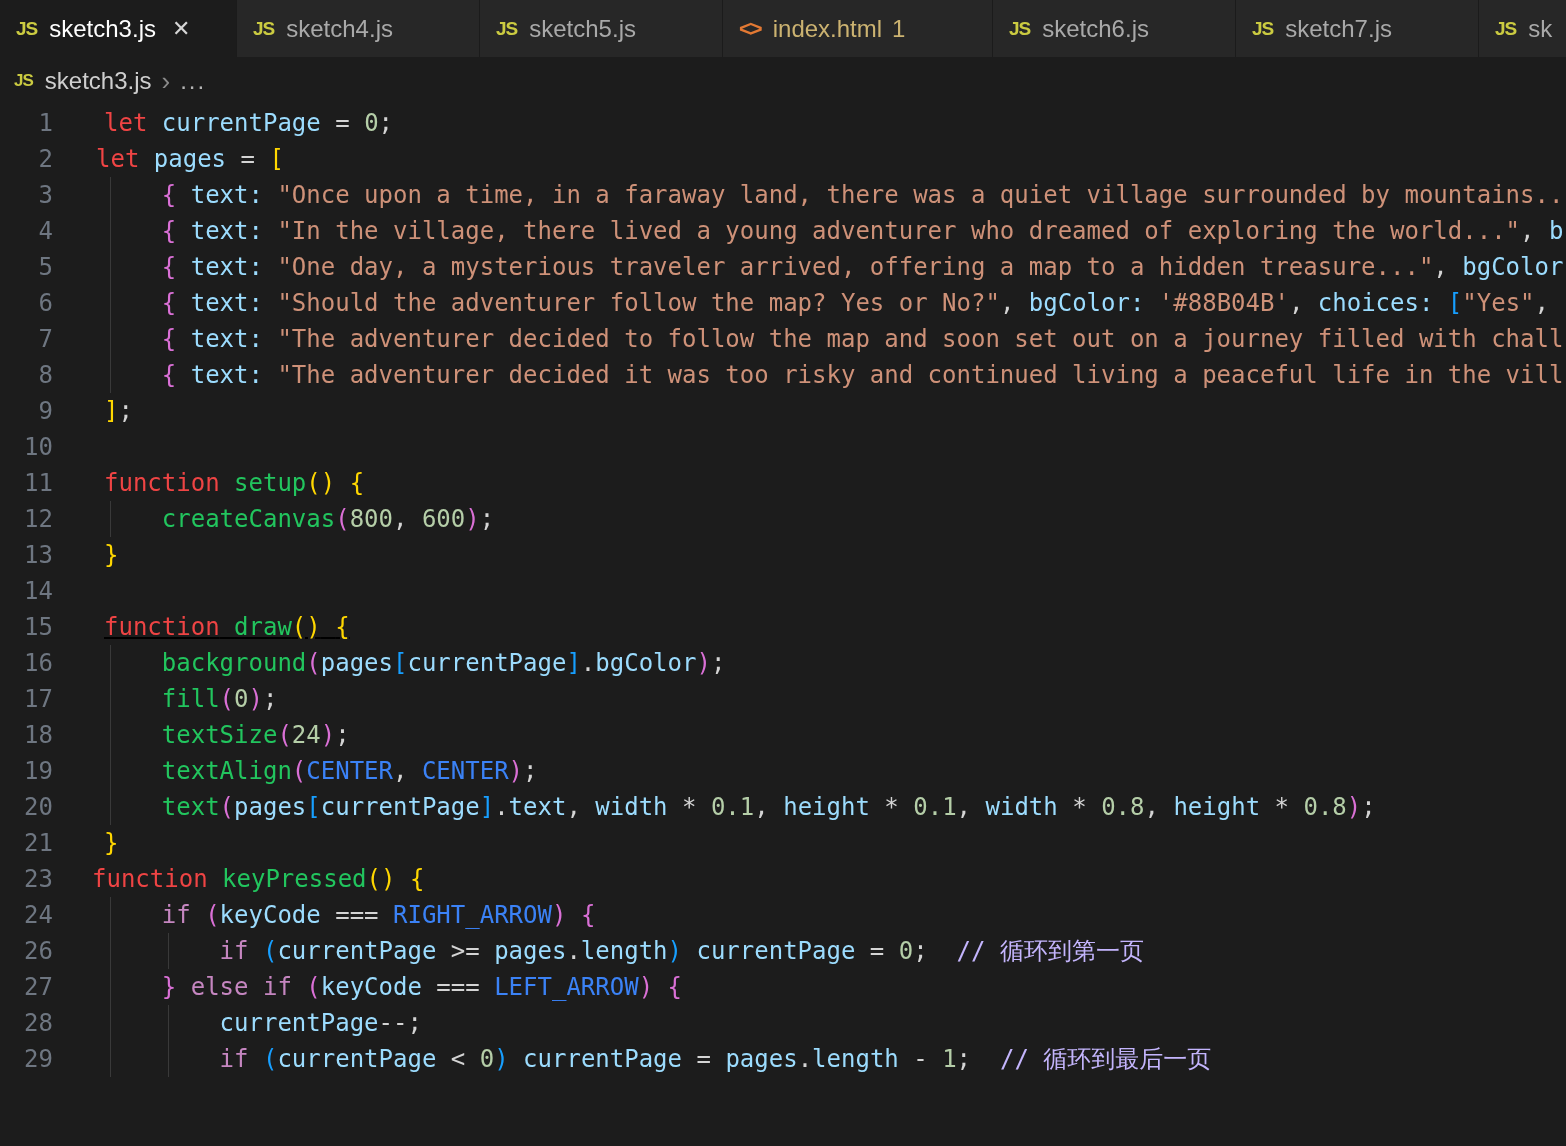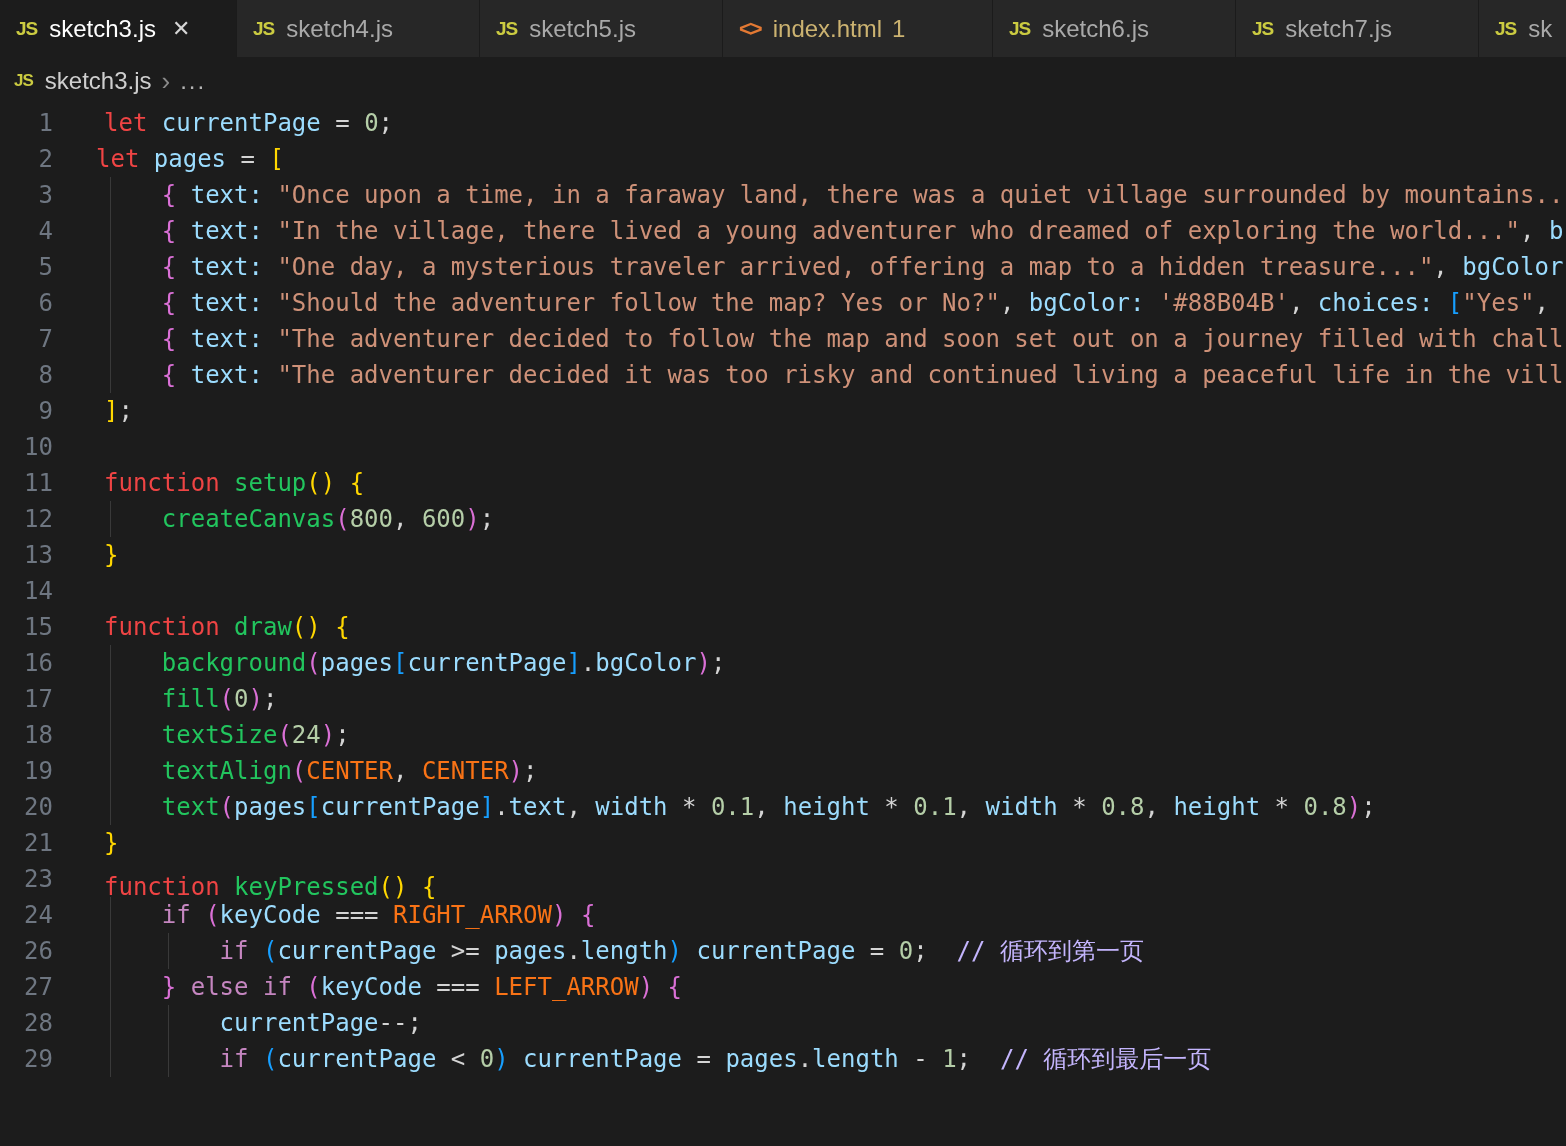--- a/index.html
+++ b/index.html
@@ -29,21 +29,21 @@
 
   
   .editor { position:relative; background:#1c1c1c; height:1041px; overflow:hidden; }
   .code-line { position:relative; height:36px; line-height:36px;
                font-family:"DejaVu Sans Mono", monospace; font-size:24px; white-space:pre; }
   .gutter { position:absolute; left:0; top:0; width:53px; text-align:right;
             color:#6e7681; }
   .lc { position:absolute; left:104px; top:0; white-space:pre; }
   .guide { position:absolute; top:0; bottom:0; width:1px; background:#393939; }
 </style>
-<style>.tk-kw{color:#ef4444}.tk-ctl{color:#C586C0}.tk-var{color:#9CDCFE}.tk-fn{color:#22c55e}.tk-str{color:#CE9178}.tk-num{color:#B5CEA8}.tk-const{color:#f97316}.tk-cmt{color:#c4b5fd}.tk-pun{color:#D4D4D4}.tk-b1{color:#FFD700}.tk-b2{color:#DA70D6}.tk-b3{color:#179FFF}</style></head>
+<style>.tk-kw{color:#ef4444}.tk-ctl{color:#C586C0}.tk-var{color:#9CDCFE}.tk-fn{color:#22c55e}.tk-str{color:#CE9178}.tk-num{color:#B5CEA8}.tk-const{color:#3b82f6}.tk-cmt{color:#c4b5fd}.tk-pun{color:#D4D4D4}.tk-b1{color:#FFD700}.tk-b2{color:#DA70D6}.tk-b3{color:#179FFF}</style></head>
 <body>
 
 <div>
   <div class="tab-bar">
       <div class="tab active" style="width: 237px;">
         <span class="js-icon">JS</span>
         <span class="label">sketch3.js</span>
         <span class="close">✕</span>
       </div>
       <div class="tab" style="width: 243px;">
@@ -89,28 +89,28 @@
         <div class="code-line"><span class="gutter">5</span><div class="guide" style="left: 110px;"></div><span class="lc" style="left: 104px;"><span class="tk-pun">    </span><span class="tk-b2">{</span><span class="tk-pun"> </span><span class="tk-var">text:</span><span class="tk-pun"> </span><span class="tk-str">"One day, a mysterious traveler arrived, offering a map to a hidden treasure..."</span><span class="tk-pun">, </span><span class="tk-var">bgColor:</span></span></div>
         <div class="code-line"><span class="gutter">6</span><div class="guide" style="left: 110px;"></div><span class="lc" style="left: 104px;"><span class="tk-pun">    </span><span class="tk-b2">{</span><span class="tk-pun"> </span><span class="tk-var">text:</span><span class="tk-pun"> </span><span class="tk-str">"Should the adventurer follow the map? Yes or No?"</span><span class="tk-pun">, </span><span class="tk-var">bgColor:</span><span class="tk-pun"> </span><span class="tk-str">'#88B04B'</span><span class="tk-pun">, </span><span class="tk-var">choices:</span><span class="tk-pun"> </span><span class="tk-b3">[</span><span class="tk-str">"Yes"</span><span class="tk-pun">,</span></span></div>
         <div class="code-line"><span class="gutter">7</span><div class="guide" style="left: 110px;"></div><span class="lc" style="left: 104px;"><span class="tk-pun">    </span><span class="tk-b2">{</span><span class="tk-pun"> </span><span class="tk-var">text:</span><span class="tk-pun"> </span><span class="tk-str">"The adventurer decided to follow the map and soon set out on a journey filled with chall</span></span></div>
         <div class="code-line"><span class="gutter">8</span><div class="guide" style="left: 110px;"></div><span class="lc" style="left: 104px;"><span class="tk-pun">    </span><span class="tk-b2">{</span><span class="tk-pun"> </span><span class="tk-var">text:</span><span class="tk-pun"> </span><span class="tk-str">"The adventurer decided it was too risky and continued living a peaceful life in the vill</span></span></div>
         <div class="code-line"><span class="gutter">9</span><span class="lc" style="left: 104px;"><span class="tk-b1">]</span><span class="tk-pun">;</span></span></div>
         <div class="code-line"><span class="gutter">10</span><span class="lc" style="left: 104px;"></span></div>
         <div class="code-line"><span class="gutter">11</span><span class="lc" style="left: 104px;"><span class="tk-kw">function</span><span class="tk-pun"> </span><span class="tk-fn">setup</span><span class="tk-b1">()</span><span class="tk-pun"> </span><span class="tk-b1">{</span></span></div>
         <div class="code-line"><span class="gutter">12</span><div class="guide" style="left: 110px;"></div><span class="lc" style="left: 104px;"><span class="tk-pun">    </span><span class="tk-fn">createCanvas</span><span class="tk-b2">(</span><span class="tk-num">800</span><span class="tk-pun">, </span><span class="tk-num">600</span><span class="tk-b2">)</span><span class="tk-pun">;</span></span></div>
         <div class="code-line"><span class="gutter">13</span><span class="lc" style="left: 104px;"><span class="tk-b1">}</span></span></div>
         <div class="code-line"><span class="gutter">14</span><span class="lc" style="left: 104px;"></span></div>
-        <div class="code-line"><span class="gutter">15</span><span class="lc" style="left: 104px;"><span class="tk-kw">function</span><span class="tk-pun"> </span><span class="tk-fn">draw</span><span class="tk-b1">()</span><span class="tk-pun"> </span><span class="tk-b1">{</span></span></div>
+        <div class="code-line"><span class="gutter">15</span><span class="lc" style="left: 104px; text-decoration: underline;"><span class="tk-kw">function</span><span class="tk-pun"> </span><span class="tk-fn">draw</span><span class="tk-b1">()</span><span class="tk-pun"> </span><span class="tk-b1">{</span></span></div>
         <div class="code-line"><span class="gutter">16</span><div class="guide" style="left: 110px;"></div><span class="lc" style="left: 104px;"><span class="tk-pun">    </span><span class="tk-fn">background</span><span class="tk-b2">(</span><span class="tk-var">pages</span><span class="tk-b3">[</span><span class="tk-var">currentPage</span><span class="tk-b3">]</span><span class="tk-pun">.</span><span class="tk-var">bgColor</span><span class="tk-b2">)</span><span class="tk-pun">;</span></span></div>
         <div class="code-line"><span class="gutter">17</span><div class="guide" style="left: 110px;"></div><span class="lc" style="left: 104px;"><span class="tk-pun">    </span><span class="tk-fn">fill</span><span class="tk-b2">(</span><span class="tk-num">0</span><span class="tk-b2">)</span><span class="tk-pun">;</span></span></div>
         <div class="code-line"><span class="gutter">18</span><div class="guide" style="left: 110px;"></div><span class="lc" style="left: 104px;"><span class="tk-pun">    </span><span class="tk-fn">textSize</span><span class="tk-b2">(</span><span class="tk-num">24</span><span class="tk-b2">)</span><span class="tk-pun">;</span></span></div>
         <div class="code-line"><span class="gutter">19</span><div class="guide" style="left: 110px;"></div><span class="lc" style="left: 104px;"><span class="tk-pun">    </span><span class="tk-fn">textAlign</span><span class="tk-b2">(</span><span class="tk-const">CENTER</span><span class="tk-pun">, </span><span class="tk-const">CENTER</span><span class="tk-b2">)</span><span class="tk-pun">;</span></span></div>
         <div class="code-line"><span class="gutter">20</span><div class="guide" style="left: 110px;"></div><span class="lc" style="left: 104px;"><span class="tk-pun">    </span><span class="tk-fn">text</span><span class="tk-b2">(</span><span class="tk-var">pages</span><span class="tk-b3">[</span><span class="tk-var">currentPage</span><span class="tk-b3">]</span><span class="tk-pun">.</span><span class="tk-var">text</span><span class="tk-pun">, </span><span class="tk-var">width</span><span class="tk-pun"> * </span><span class="tk-num">0.1</span><span class="tk-pun">, </span><span class="tk-var">height</span><span class="tk-pun"> * </span><span class="tk-num">0.1</span><span class="tk-pun">, </span><span class="tk-var">width</span><span class="tk-pun"> * </span><span class="tk-num">0.8</span><span class="tk-pun">, </span><span class="tk-var">height</span><span class="tk-pun"> * </span><span class="tk-num">0.8</span><span class="tk-b2">)</span><span class="tk-pun">;</span></span></div>
         <div class="code-line"><span class="gutter">21</span><span class="lc" style="left: 104px;"><span class="tk-b1">}</span></span></div>
-        <div class="code-line"><span class="gutter">23</span><span class="lc" style="left: 104px; margin-top: 8px;"><span class="tk-kw">function</span><span class="tk-pun"> </span><span class="tk-fn">keyPressed</span><span class="tk-b1">()</span><span class="tk-pun"> </span><span class="tk-b1">{</span></span></div>
+        <div class="code-line"><span class="gutter">23</span><span class="lc" style="left: 92px;"><span class="tk-kw">function</span><span class="tk-pun"> </span><span class="tk-fn">keyPressed</span><span class="tk-b1">()</span><span class="tk-pun"> </span><span class="tk-b1">{</span></span></div>
         <div class="code-line"><span class="gutter">24</span><div class="guide" style="left: 110px;"></div><span class="lc" style="left: 104px;"><span class="tk-pun">    </span><span class="tk-ctl">if</span><span class="tk-pun"> </span><span class="tk-b2">(</span><span class="tk-var">keyCode</span><span class="tk-pun"> === </span><span class="tk-const">RIGHT_ARROW</span><span class="tk-b2">)</span><span class="tk-pun"> </span><span class="tk-b2">{</span></span></div>
         <div class="code-line"><span class="gutter">26</span><div class="guide" style="left: 110px;"></div><div class="guide" style="left: 167.84px;"></div><span class="lc" style="left: 104px;"><span class="tk-pun">        </span><span class="tk-ctl">if</span><span class="tk-pun"> </span><span class="tk-b3">(</span><span class="tk-var">currentPage</span><span class="tk-pun"> &gt;= </span><span class="tk-var">pages</span><span class="tk-pun">.</span><span class="tk-var">length</span><span class="tk-b3">)</span><span class="tk-pun"> </span><span class="tk-var">currentPage</span><span class="tk-pun"> = </span><span class="tk-num">0</span><span class="tk-pun">;  </span><span class="tk-cmt">// 循环到第一页</span></span></div>
         <div class="code-line"><span class="gutter">27</span><div class="guide" style="left: 110px;"></div><span class="lc" style="left: 104px;"><span class="tk-pun">    </span><span class="tk-b2">}</span><span class="tk-pun"> </span><span class="tk-ctl">else</span><span class="tk-pun"> </span><span class="tk-ctl">if</span><span class="tk-pun"> </span><span class="tk-b2">(</span><span class="tk-var">keyCode</span><span class="tk-pun"> === </span><span class="tk-const">LEFT_ARROW</span><span class="tk-b2">)</span><span class="tk-pun"> </span><span class="tk-b2">{</span></span></div>
         <div class="code-line"><span class="gutter">28</span><div class="guide" style="left: 110px;"></div><div class="guide" style="left: 167.84px;"></div><span class="lc" style="left: 104px;"><span class="tk-pun">        </span><span class="tk-var">currentPage</span><span class="tk-pun">--;</span></span></div>
         <div class="code-line"><span class="gutter">29</span><div class="guide" style="left: 110px;"></div><div class="guide" style="left: 167.84px;"></div><span class="lc" style="left: 104px;"><span class="tk-pun">        </span><span class="tk-ctl">if</span><span class="tk-pun"> </span><span class="tk-b3">(</span><span class="tk-var">currentPage</span><span class="tk-pun"> &lt; </span><span class="tk-num">0</span><span class="tk-b3">)</span><span class="tk-pun"> </span><span class="tk-var">currentPage</span><span class="tk-pun"> = </span><span class="tk-var">pages</span><span class="tk-pun">.</span><span class="tk-var">length</span><span class="tk-pun"> - </span><span class="tk-num">1</span><span class="tk-pun">;  </span><span class="tk-cmt">// 循环到最后一页</span></span></div>
       </div>
   </div>
 </div>
 
 </body></html>

